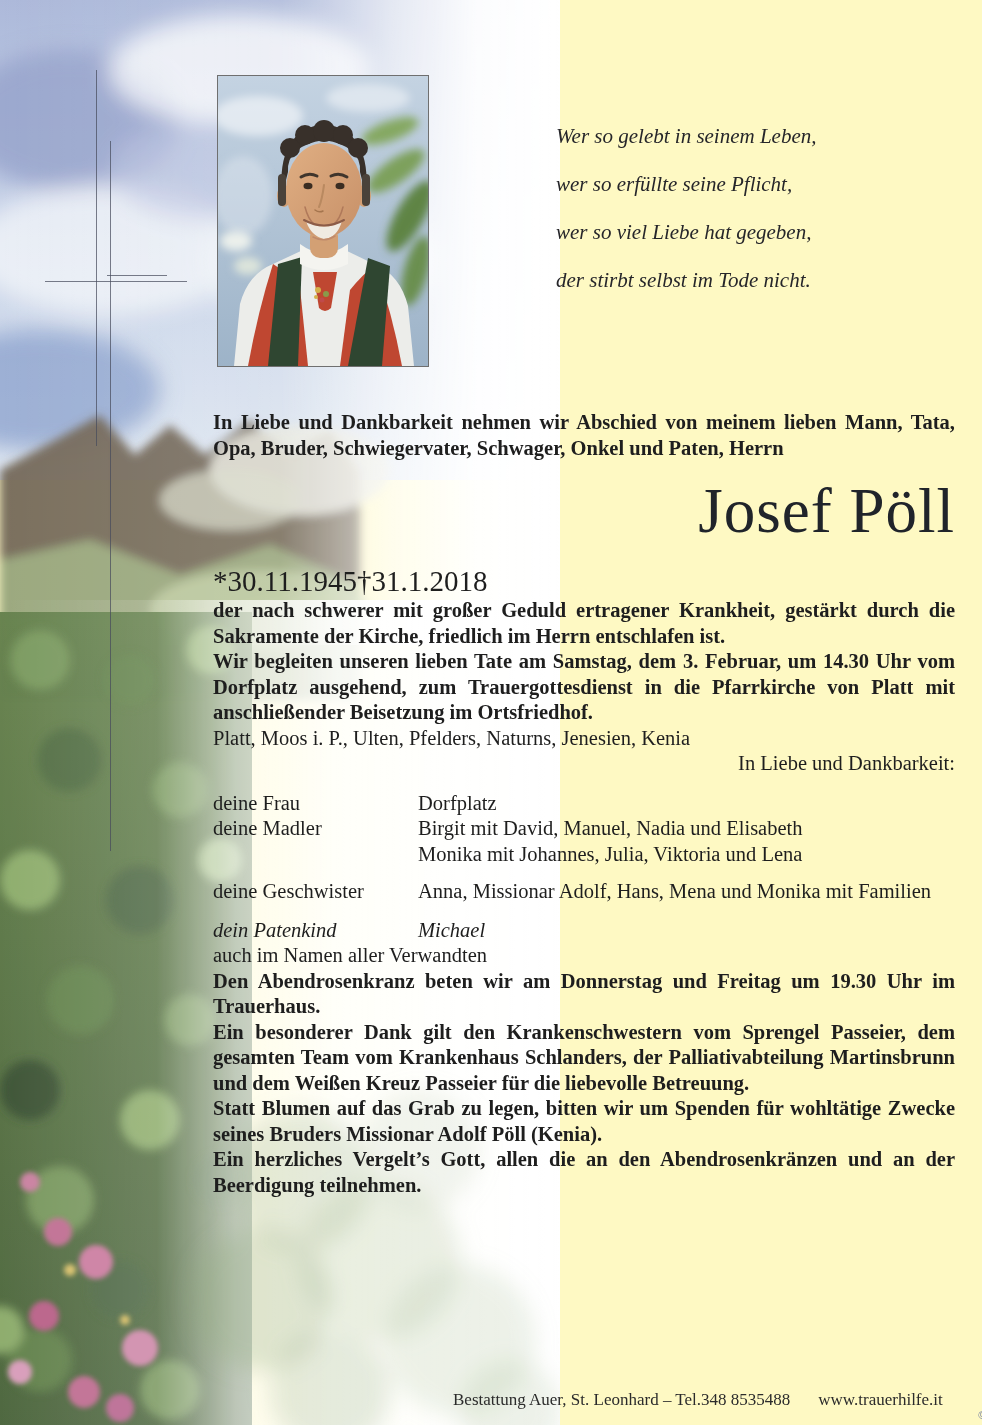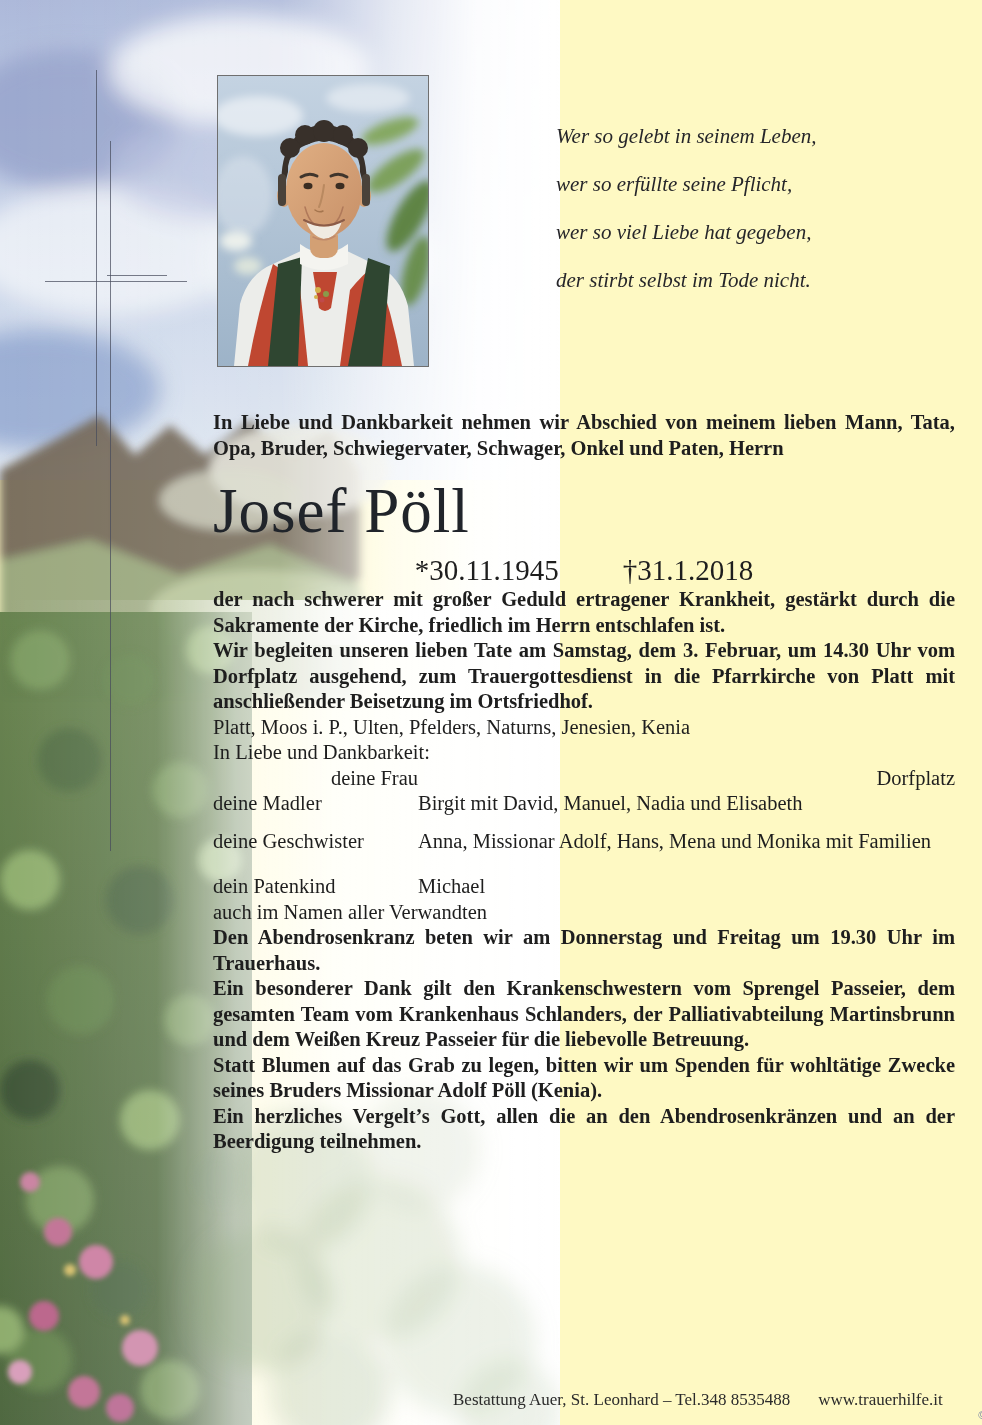--- a/index.html
+++ b/index.html
@@ -22,32 +22,32 @@
   .photo svg{display:block;}
   
   .poem{position:absolute;left:556px;top:112px;font-style:italic;font-size:21px;color:#26262a;}
   .poem div{line-height:48px;white-space:nowrap;}
   
   .main{position:absolute;left:213px;top:410px;width:742px;font-size:20.5px;line-height:25.5px;}
   .main p{margin:0;}
   .just{text-align:justify;font-weight:bold;}
   .intro{margin-top:0;}
   .deceased-name{margin:14px 0 0 0;font-size:63px;line-height:72px;font-weight:400;
-    text-align:left;color:#20242a;letter-spacing:1px;}
+    text-align:right;color:#20242a;letter-spacing:1px;}
   .vulgo{margin-top:28px;font-size:29px;line-height:34px;text-align:center;}
-  .dates{margin-top:6px;font-size:29px;line-height:34px;display:flex;justify-content:center;gap:64px;}
+  .dates{margin-top:17px;font-size:29px;line-height:34px;display:flex;}
   .p-death{margin-top:17px;}
   .p-funeral{margin-top:0;}
   .p-places{margin-top:15px;}
-  .p-heading{margin-top:13px;}
+  .p-heading{margin-top:13px;text-align:right;}
   .fam-row{display:grid;grid-template-columns:205px 1fr;}
-  .fam-row.r1{text-align:right;}
+  .fam-row.r1{margin-top:14px;}
   .fam-row.r2{}
   .fam-row.r3{margin-top:12px;}
-  .fam-row.r4{margin-top:20px;}
+  .fam-row.r4{margin-top:13px;font-style:italic;}
   .p-closing{margin-top:0;}
   .p-rosary{margin-top:14px;}
   .p-thanks{margin-top:14px;}
   .p-donations{margin-top:14px;}
   .p-gratitude{margin-top:15px;}
   
   .footer{position:absolute;left:453px;top:1390px;display:flex;gap:28px;
     font-family:Liberation Serif, serif;font-size:17px;color:#2b2b2b;}
   .print-code{position:absolute;right:-9px;bottom:4px;
     font-family:"Liberation Sans","DejaVu Sans",sans-serif;font-size:10.5px;color:#7e88a5;white-space:nowrap;}
@@ -277,20 +277,21 @@
 
     <div>
       <div class="fam-row r1">
         <div>deine Frau</div>
         <div>Dorfplatz</div>
       </div>
       <div class="fam-row r2">
         <div>deine Madler</div>
         <div>
           <div>Birgit mit David, Manuel, Nadia und Elisabeth</div>
+          <div>Monika mit Johannes, Julia, Viktoria und Lena</div>
         </div>
       </div>
       <div class="fam-row r3">
         <div>deine Geschwister</div>
         <div>Anna, Missionar Adolf, Hans, Mena und Monika mit Familien</div>
       </div>
       <div class="fam-row r4">
         <div>dein Patenkind</div>
         <div>Michael</div>
       </div>

